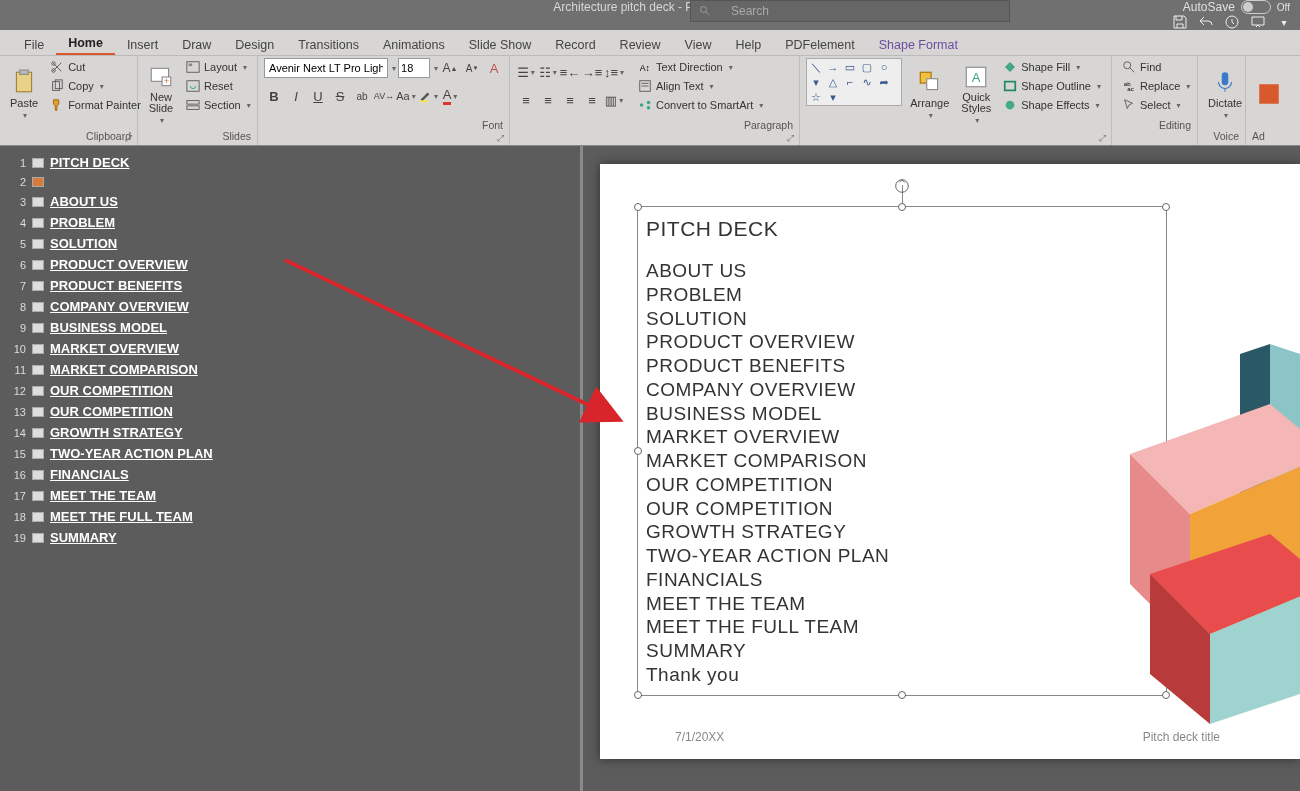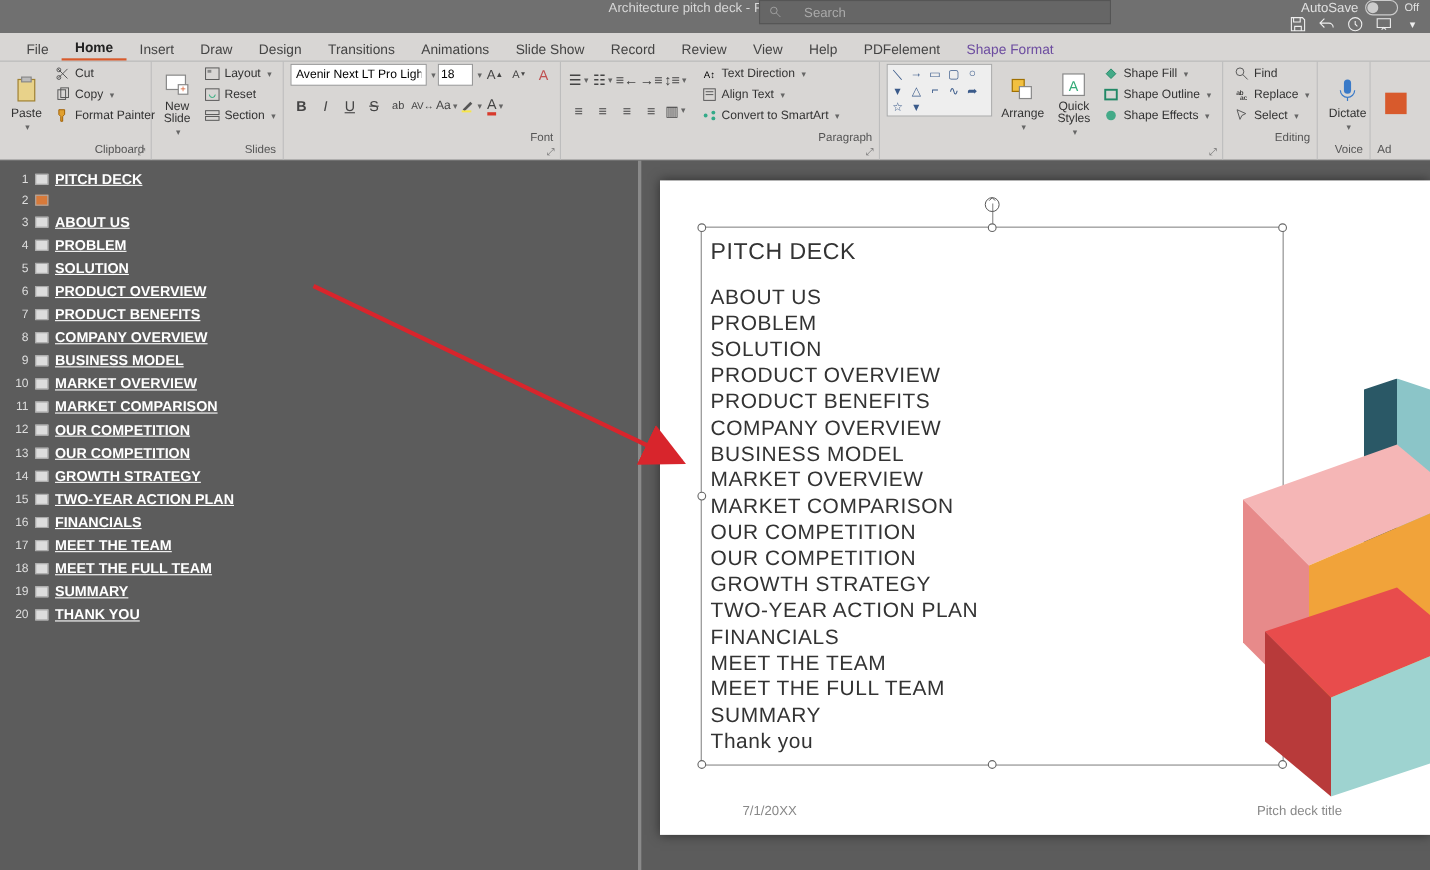--- a/index.html
+++ b/index.html
@@ -512,25 +512,20 @@
       </div>
       <div class="out-item">
         <span class="out-num">18</span>
         <span class="out-icon"></span>
         <span class="out-title">MEET THE FULL TEAM</span>
       </div>
       <div class="out-item">
         <span class="out-num">19</span>
         <span class="out-icon"></span>
         <span class="out-title">SUMMARY</span>
-      </div>
-      <div class="out-item">
-        <span class="out-num">20</span>
-        <span class="out-icon"></span>
-        <span class="out-title">THANK YOU</span>
       </div>
     </div>
   <div class="slide-wrap">
     <div class="divider"></div>
     <div class="slide">
       <div class="textbox">
         <div class="tb-line"></div>
         <svg class="rotate" viewBox="0 0 20 20">
             <circle cx="10" cy="10" r="7" fill="none" stroke="#555"></circle>
             <path d="M10 3l-3 3M10 3l3 3" stroke="#555" fill="none"></path>

